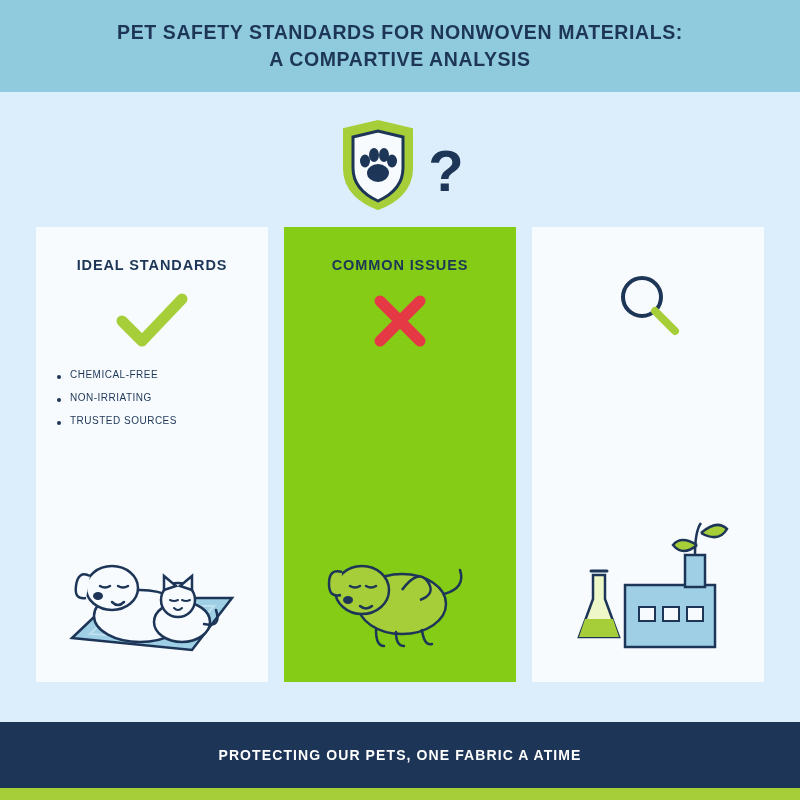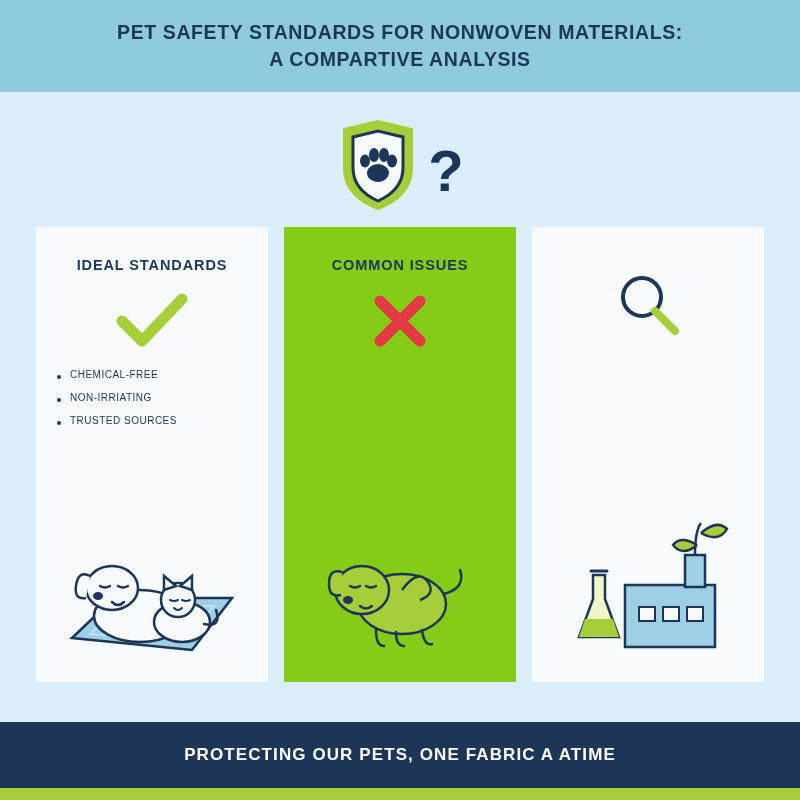--- a/index.html
+++ b/index.html
@@ -129,21 +129,21 @@
   .footer {
     flex: 0 0 auto;
     height: 66px;
     background: #1d3557;
     display: flex;
     align-items: center;
     justify-content: center;
   }
   .footer-text {
     color: #ffffff;
-    font-size: 17px;
+    font-size: 14px;
     font-weight: bold;
     letter-spacing: 1.1px;
     text-transform: uppercase;
   }
   .accent-bar {
     flex: 0 0 auto;
     height: 12px;
     background: #a6ce39;
   }
 </style>

